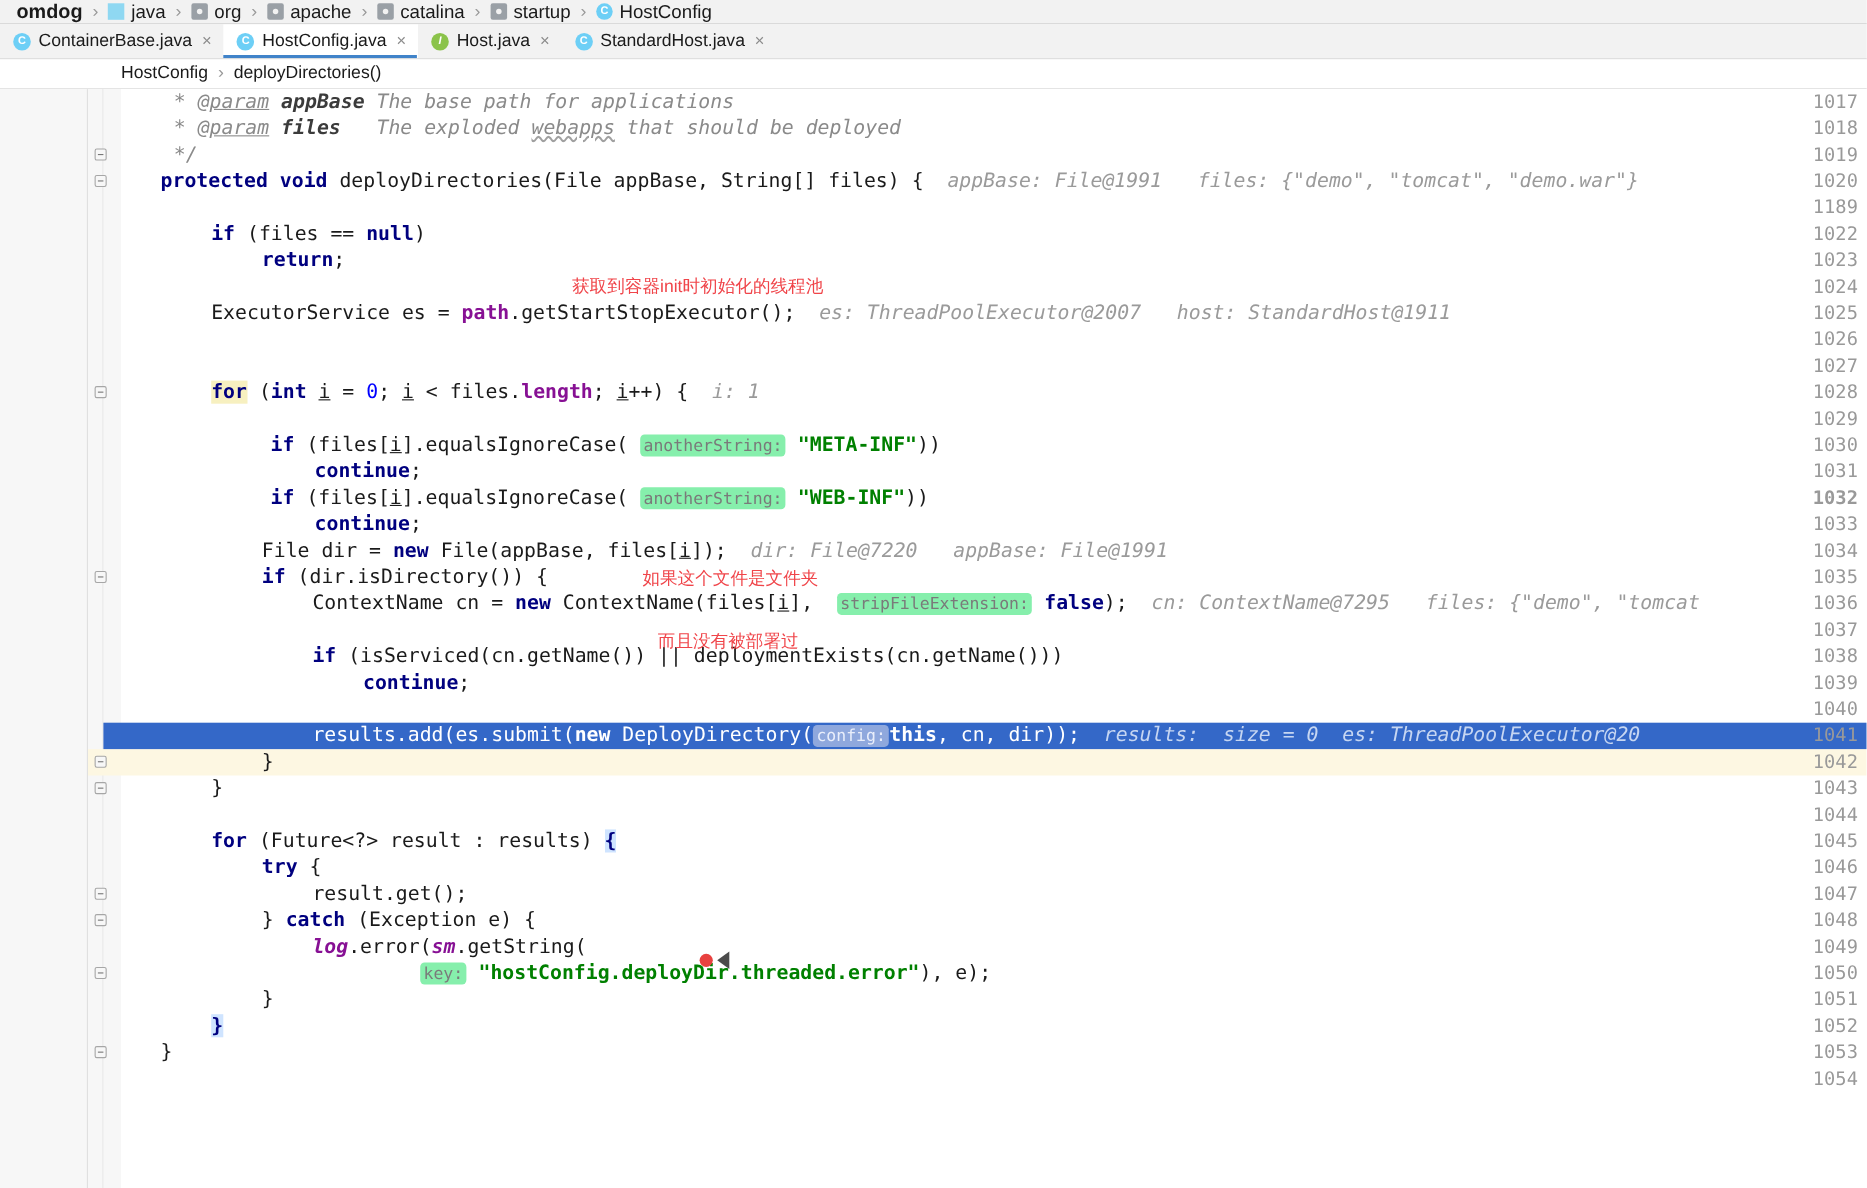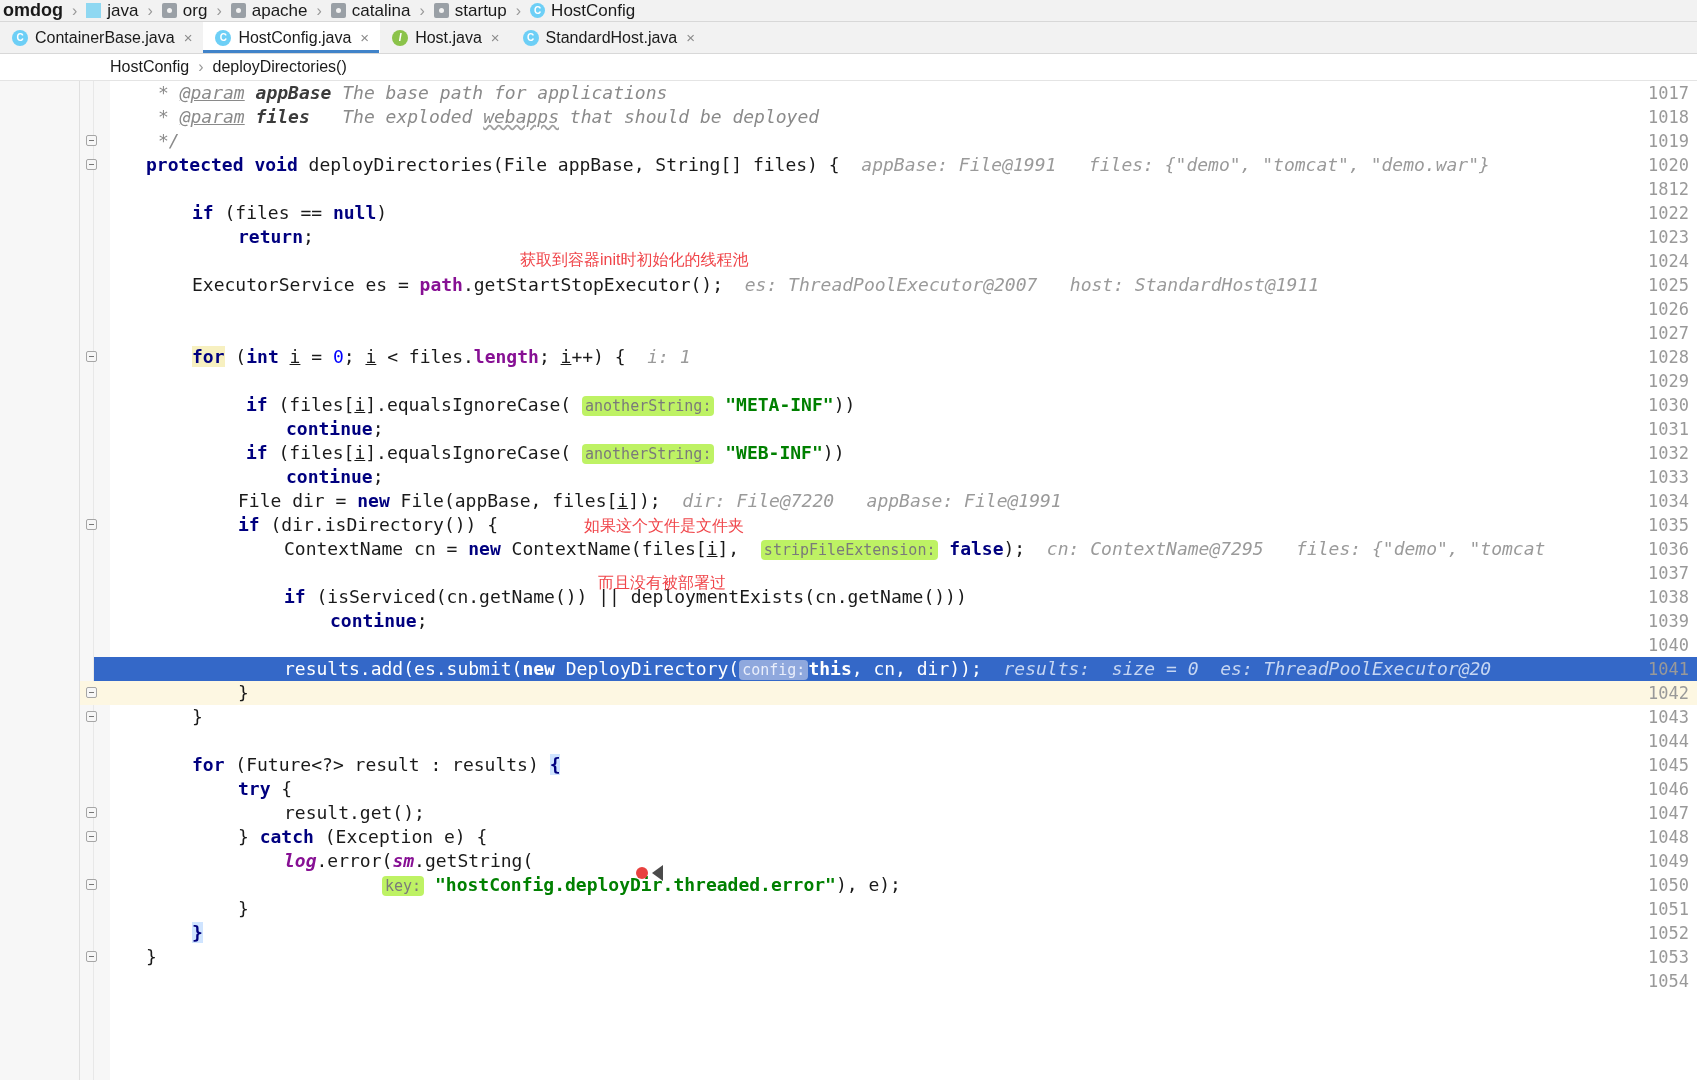--- a/index.html
+++ b/index.html
@@ -11,21 +11,21 @@
     overflow: hidden;
   }
 
   
   #nav-bar {
     position: absolute; top: 0; left: 0;
     width: 1697px; height: 22px;
     background: #f2f2f2;
     border-bottom: 1px solid #d8d8d8;
     display: flex; align-items: center;
-    padding-left: 4px;
+    padding-left: 16px;
     overflow: hidden;
   }
   .nav-crumb {
     display: flex; align-items: center;
     height: 22px;
     padding: 0 3px;
     font-size: 17px;
     color: #1a1a1a;
     white-space: nowrap;
   }
@@ -166,21 +166,21 @@
   .docbold { color: #3b3b3b; font-weight: bold; font-style: italic; }
   .str { color: #008000; font-weight: bold; }
   .num { color: #0000ff; }
   .fld { color: #871094; font-weight: bold; }
   .stat{ color: #871094; font-style: italic; font-weight: bold; }
   .hint {
     color: #9a9a9a; font-style: italic;
   }
   .hint-on-blue { color: #c6d6f2; font-style: italic; }
   .param-hint {
-    background: #bef264; color: #7a7a7a;
+    background: #86efac; color: #7a7a7a;
     border-radius: 4px; padding: 1px 3px;
     font-size: 15px; font-style: normal;
   }
   .param-hint-blue {
     background: #8fa8dd; color: #e9eefb;
     border-radius: 4px; padding: 1px 3px;
     font-size: 15px;
   }
   .sel-white { color: #ffffff; }
   .sel-white-b { color: #ffffff; font-weight: bold; }
@@ -301,32 +301,32 @@
   <div id="gutter-icons"></div>
   <div id="gutter-edge"></div>
 
   <div class="row-hl-yellow" style="top:600px;"></div>
   <div class="gutter-hl-blue" style="top:576px;"></div>
 
   <div class="ln" style="top:0px;">1017</div>
   <div class="ln" style="top:24px;">1018</div>
   <div class="ln" style="top:48px;">1019</div>
   <div class="ln" style="top:72px;">1020</div>
-  <div class="ln" style="top:96px;">1812</div>
+  <div class="ln" style="top:96px;">1189</div>
   <div class="ln" style="top:120px;">1022</div>
   <div class="ln" style="top:144px;">1023</div>
   <div class="ln" style="top:168px;">1024</div>
   <div class="ln" style="top:192px;">1025</div>
   <div class="ln" style="top:216px;">1026</div>
   <div class="ln" style="top:240px;">1027</div>
   <div class="ln" style="top:264px;">1028</div>
   <div class="ln" style="top:288px;">1029</div>
   <div class="ln" style="top:312px;">1030</div>
   <div class="ln" style="top:336px;">1031</div>
-  <div class="ln" style="top:360px;">1032</div>
+  <div class="ln" style="top:360px;font-weight:bold;">1032</div>
   <div class="ln" style="top:384px;">1033</div>
   <div class="ln" style="top:408px;">1034</div>
   <div class="ln" style="top:432px;">1035</div>
   <div class="ln" style="top:456px;">1036</div>
   <div class="ln" style="top:480px;">1037</div>
   <div class="ln" style="top:504px;">1038</div>
   <div class="ln" style="top:528px;">1039</div>
   <div class="ln" style="top:552px;">1040</div>
   <div class="ln" style="top:576px;">1041</div>
   <div class="ln" style="top:600px;margin-left:36px;">1042</div>

